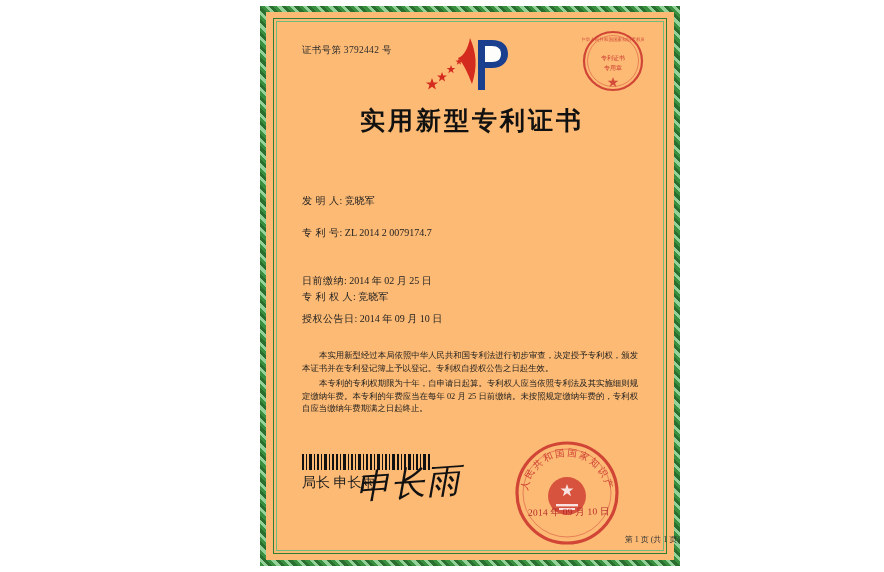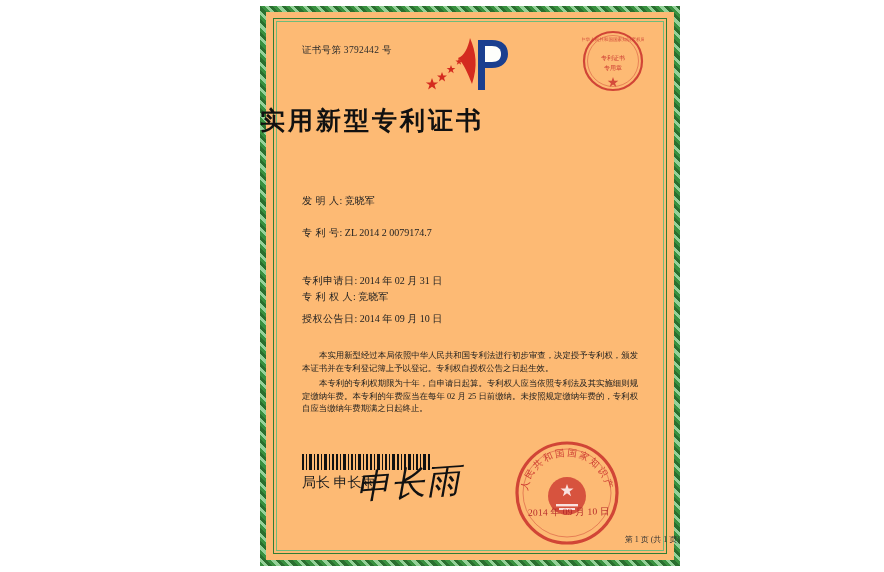--- a/index.html
+++ b/index.html
@@ -80,20 +80,21 @@
     top: 24px;
     width: 62px;
     height: 62px;
   }
   
   .main-title {
     position: absolute;
     left: 0;
     top: 98px;
     width: 424px;
+    text-align: center;
     font-family: "DejaVu Sans", sans-serif;
     font-weight: bold;
     font-size: 25px;
     letter-spacing: 3px;
     color: #111111;
   }
   
   .field {
     position: absolute;
     left: 42px;
@@ -226,21 +227,21 @@
 
     <div class="main-title">实用新型专利证书</div>
 
     <div class="field f2">
       <span class="lbl">发 明 人:</span><span class="val">竞晓军</span>
     </div>
     <div class="field f3">
       <span class="lbl">专 利 号:</span><span class="val">ZL 2014 2 0079174.7</span>
     </div>
     <div class="field f4">
-      <span class="lbl">专利申请日:</span><span class="val">2014 年 02 月 31 日</span>
+      <span class="lbl">日前缴纳:</span><span class="val">2014 年 02 月 25 日</span>
     </div>
     <div class="field f5">
       <span class="lbl">专 利 权 人:</span><span class="val">竞晓军</span>
     </div>
     <div class="field f6">
       <span class="lbl">授权公告日:</span><span class="val">2014 年 09 月 10 日</span>
     </div>
 
     <div class="body-par p1">本实用新型经过本局依照中华人民共和国专利法进行初步审查，决定授予专利权，颁发本证书并在专利登记簿上予以登记。专利权自授权公告之日起生效。</div>
     <div class="body-par p2">本专利的专利权期限为十年，自申请日起算。专利权人应当依照专利法及其实施细则规定缴纳年费。本专利的年费应当在每年 02 月 25 日前缴纳。未按照规定缴纳年费的，专利权自应当缴纳年费期满之日起终止。</div>

